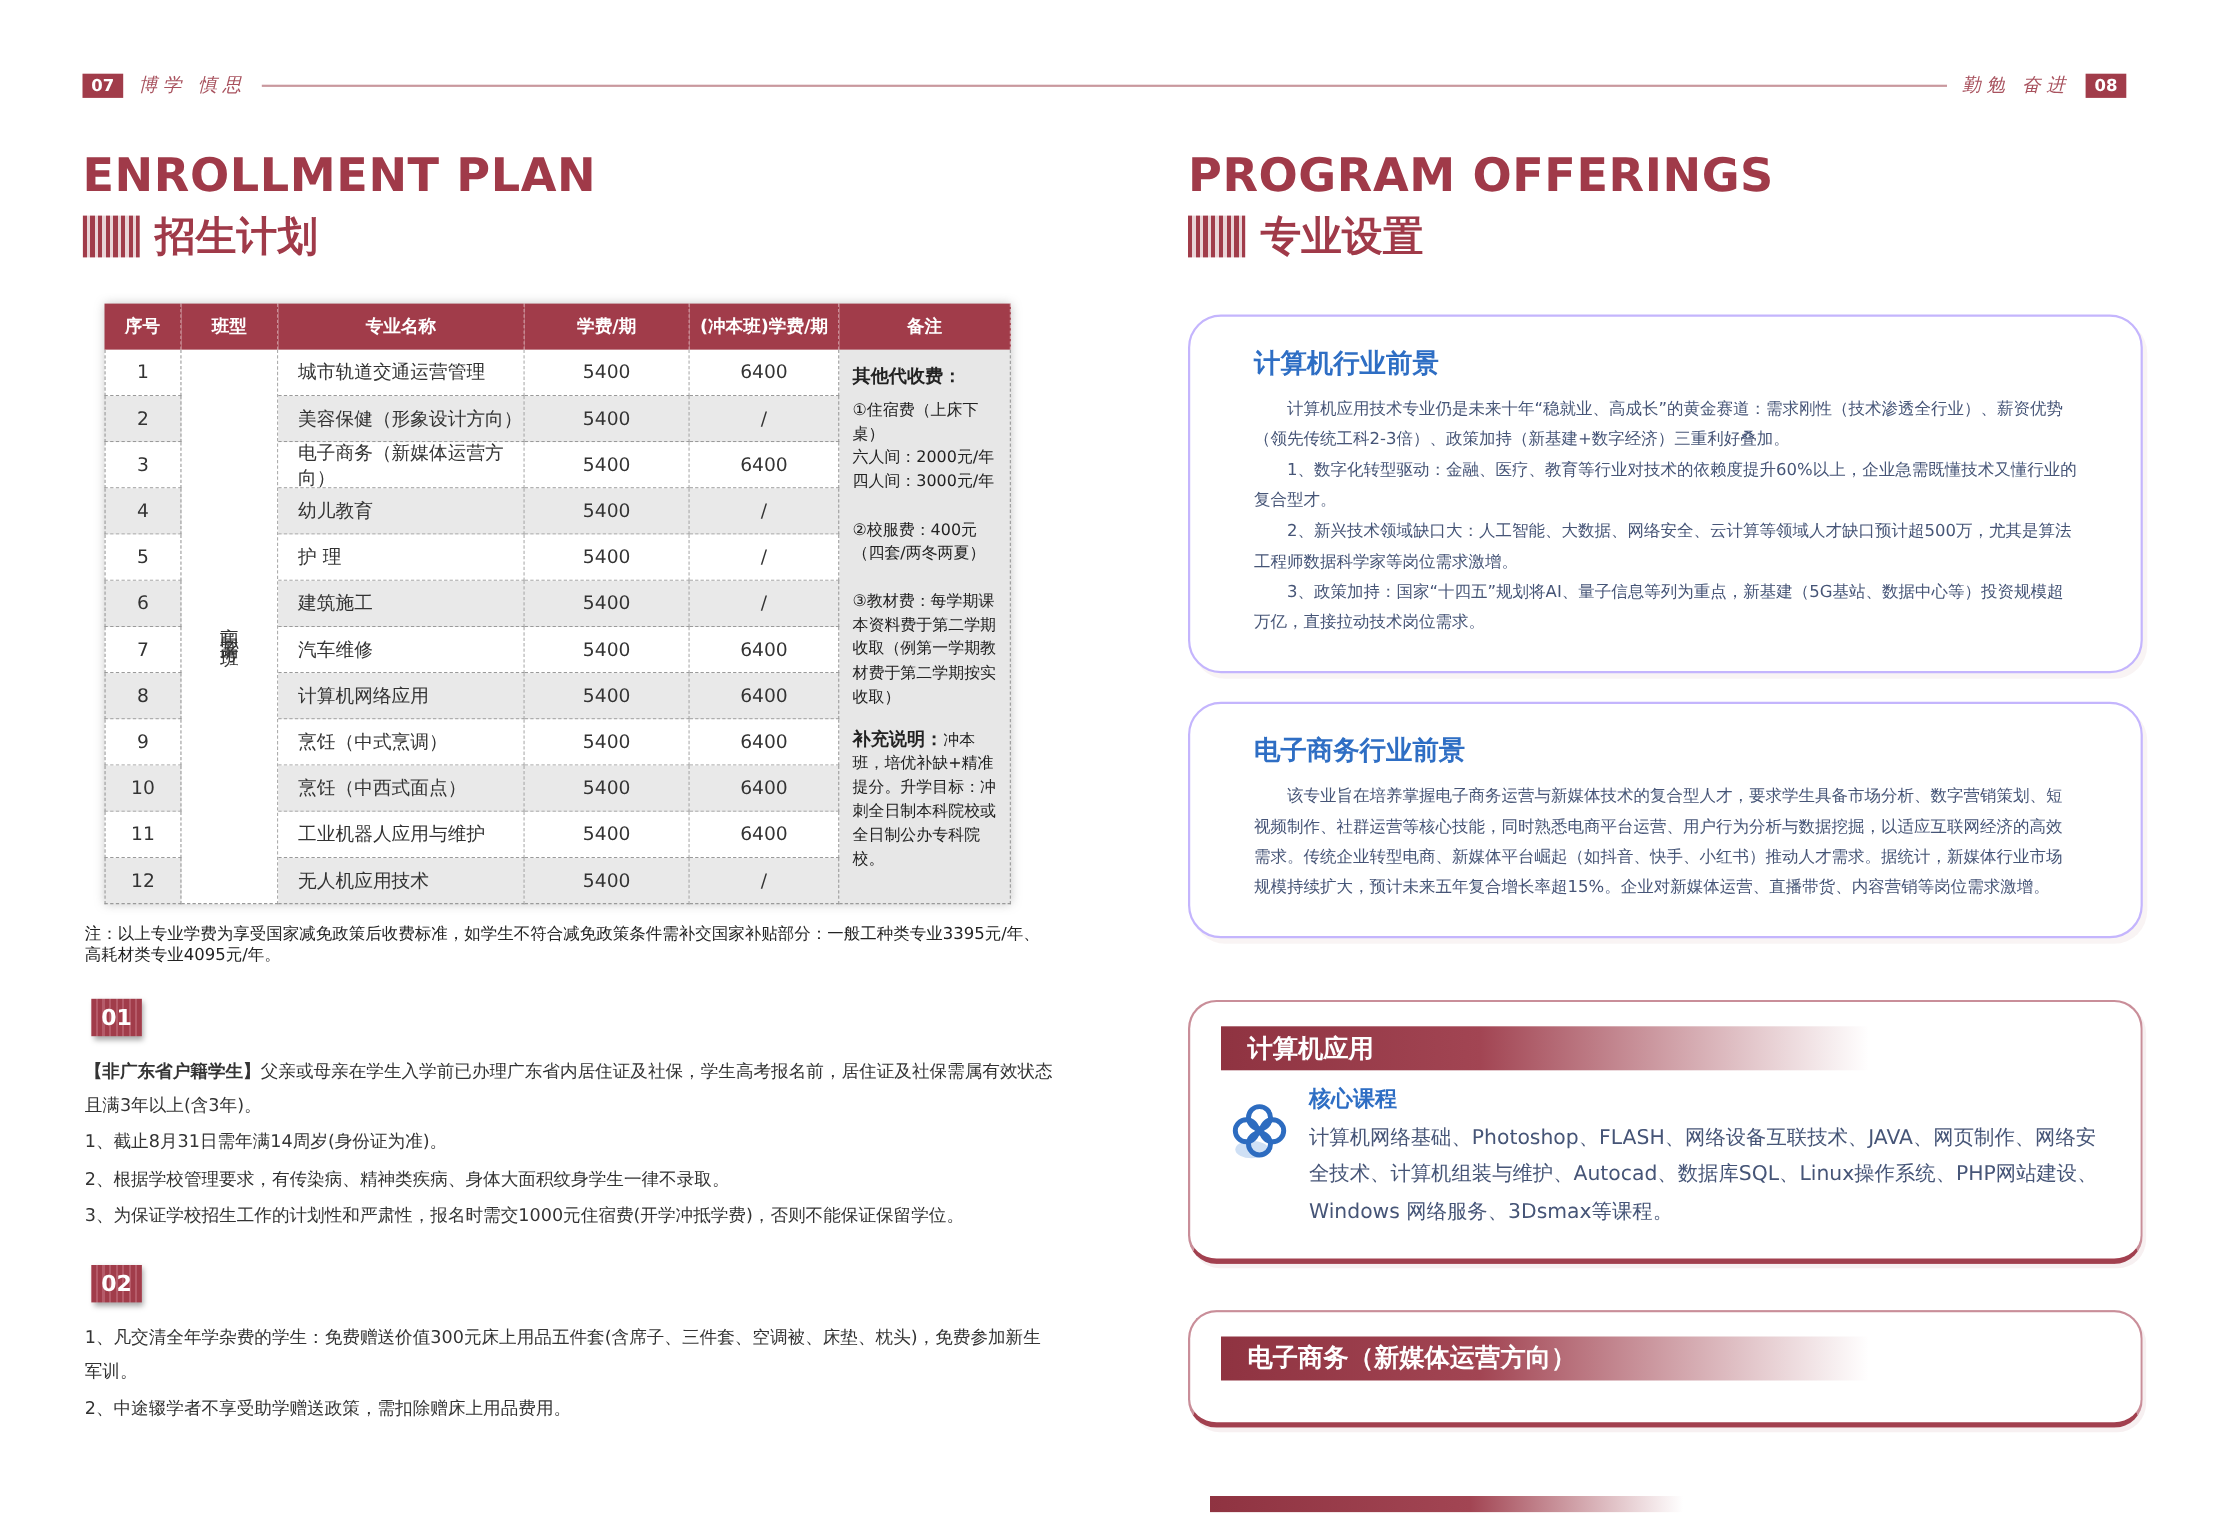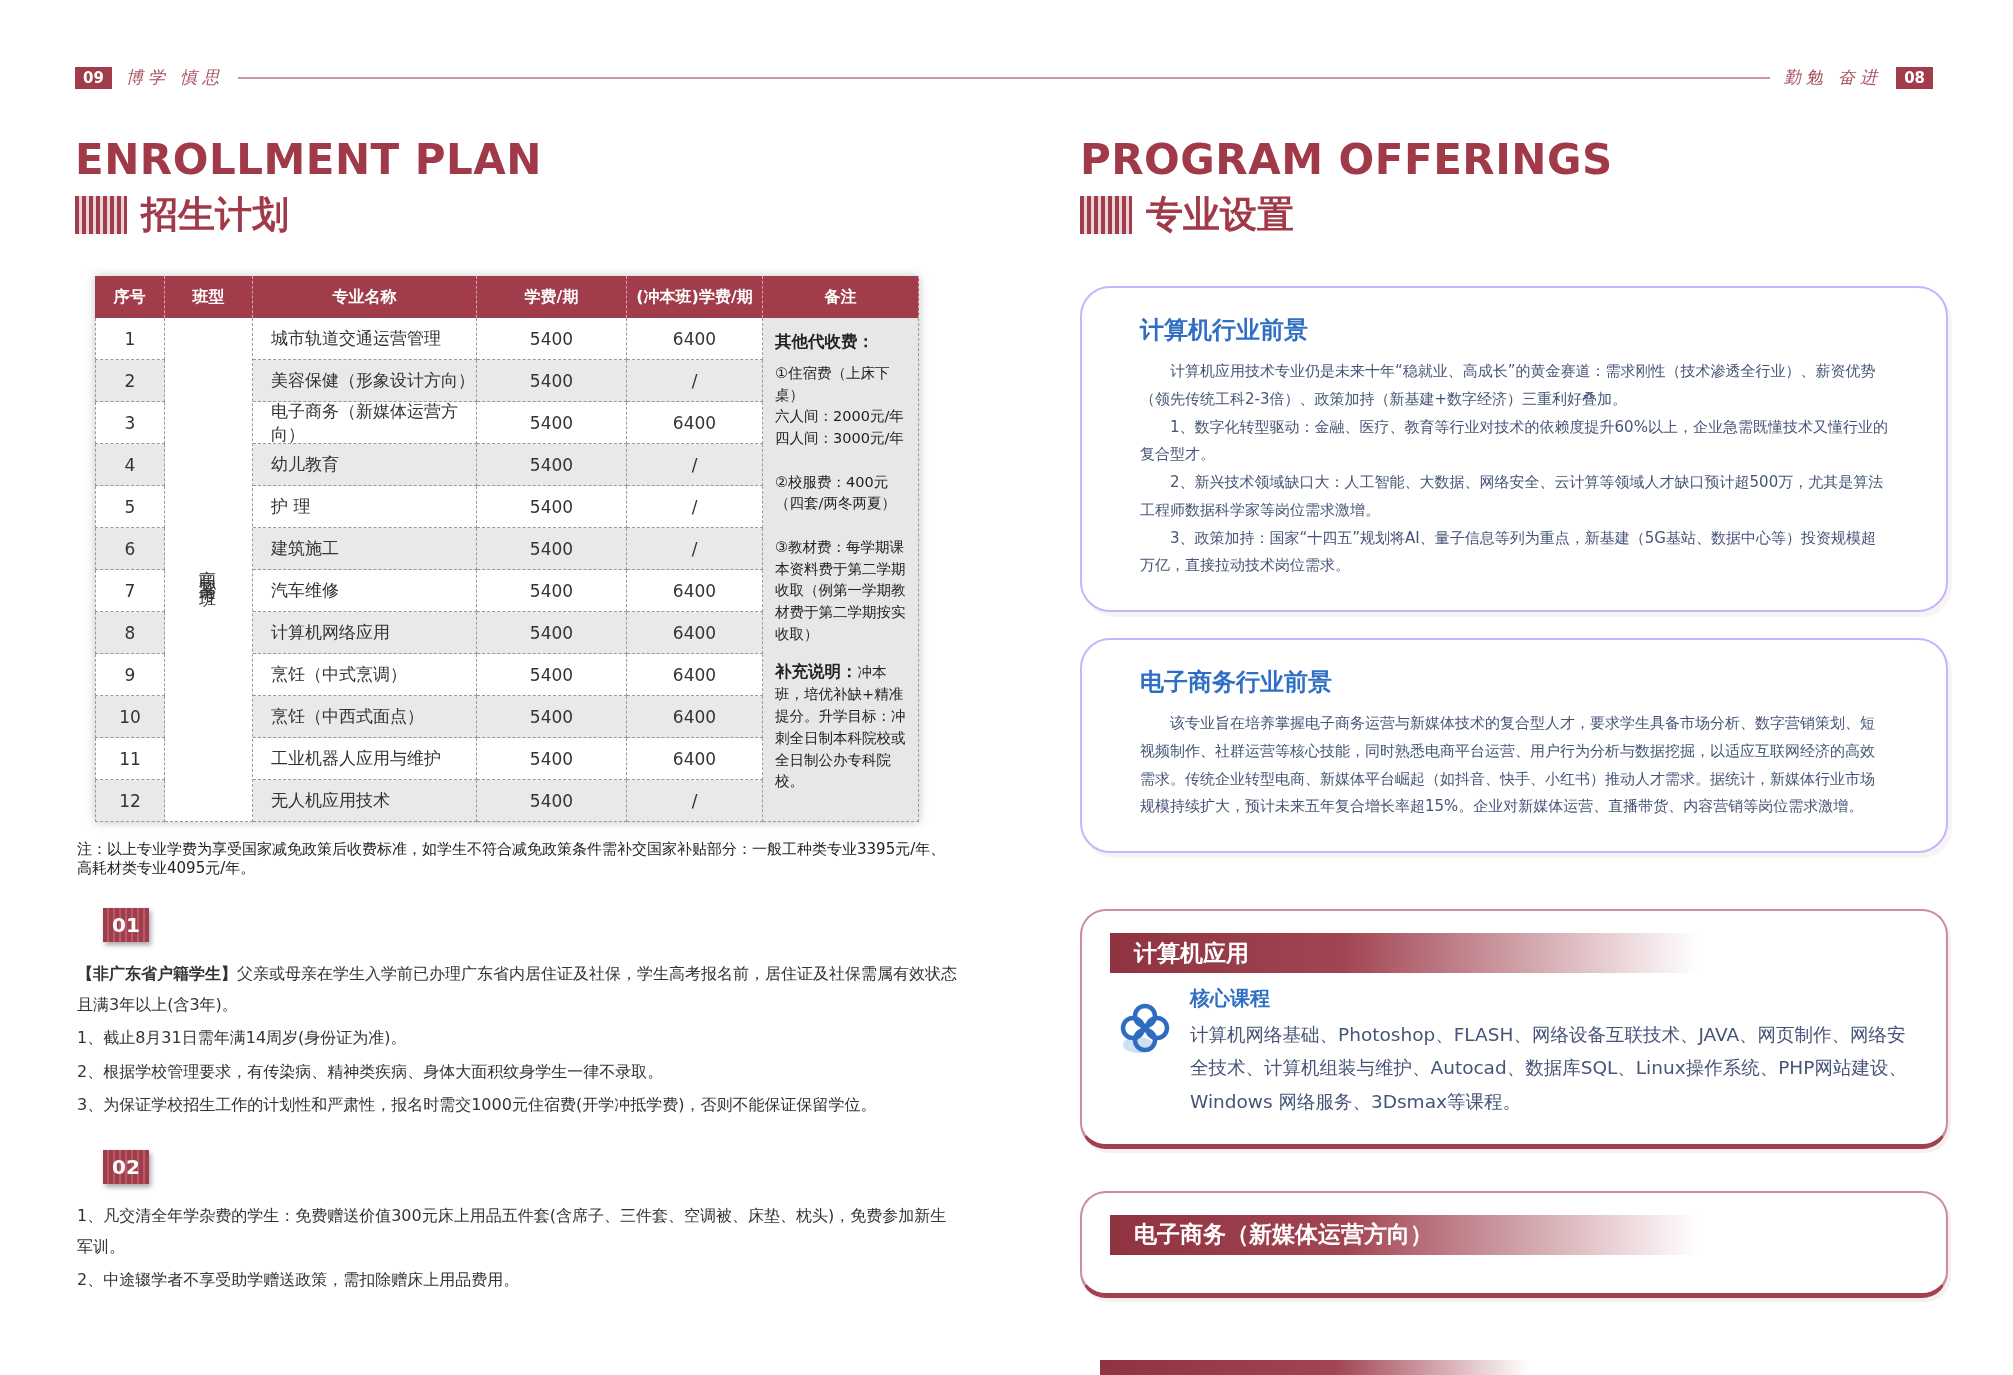--- a/index.html
+++ b/index.html
@@ -45,21 +45,21 @@
   .remark-h{font-size:16.5px;font-weight:bold;color:#222;margin:0 0 8px;}
   .remark-body{white-space:pre-line;margin:0 0 10px;color:#222;}
   .remark-sup{margin-top:14px;}
   .remark-sup b{font-size:16.5px;}
   .r1{grid-row:2}.r2{grid-row:3}.r3{grid-row:4}.r4{grid-row:5}.r5{grid-row:6}.r6{grid-row:7}
   .r7{grid-row:8}.r8{grid-row:9}.r9{grid-row:10}.r10{grid-row:11}.r11{grid-row:12}.r12{grid-row:13}
 
   .fee-note{margin:18px 0 0 2px;font-size:15px;color:#222;width:880px;}
 
   
-  .num-badge{width:46px;height:34px;margin:30px 0 16px 28px;color:#fff;font-weight:bold;font-size:20px;
+  .num-badge{width:46px;height:34px;margin:30px 0 16px 8px;color:#fff;font-weight:bold;font-size:20px;
      display:flex;align-items:center;justify-content:center;box-shadow:2px 3px 5px rgba(0,0,0,.35);
      background:repeating-linear-gradient(90deg,#a13c4a 0 4px,#b55b69 4px 6px);}
   .cond{margin:4px 0 0 2px;font-size:16px;line-height:1.95;}
   .cond p{margin:2px 0;}
   .lbl-darkred{color:#b5303f;font-weight:bold;}
   .txt-red{color:#d2394a;}
   .lbl-bold{font-weight:bold;}
 
   
   .prospect-card{border:2px solid #c4b5fd;border-radius:30px;background:#fff;
@@ -83,21 +83,21 @@
 
   .partial-bar{position:absolute;left:1100px;top:1360px;width:430px;height:15px;
      background:linear-gradient(90deg,#8f3341 0%,#a24553 55%,rgba(167,77,90,0) 100%);}
 </style>
 </head>
 <body>
 
 <div class="page">
 
   <div class="hdr">
-    <span class="pgnum">09</span>
+    <span class="pgnum">07</span>
     <span class="motto">博学 慎思</span>
     <span class="hdr-line"></span>
     <span class="motto">勤勉 奋进</span>
     <span class="pgnum">08</span>
   </div>
 
   <div class="left-col">
     <h1 class="title-en">ENROLLMENT PLAN</h1>
     <div class="title-zh-row">
       <span class="stripe-block"></span>

